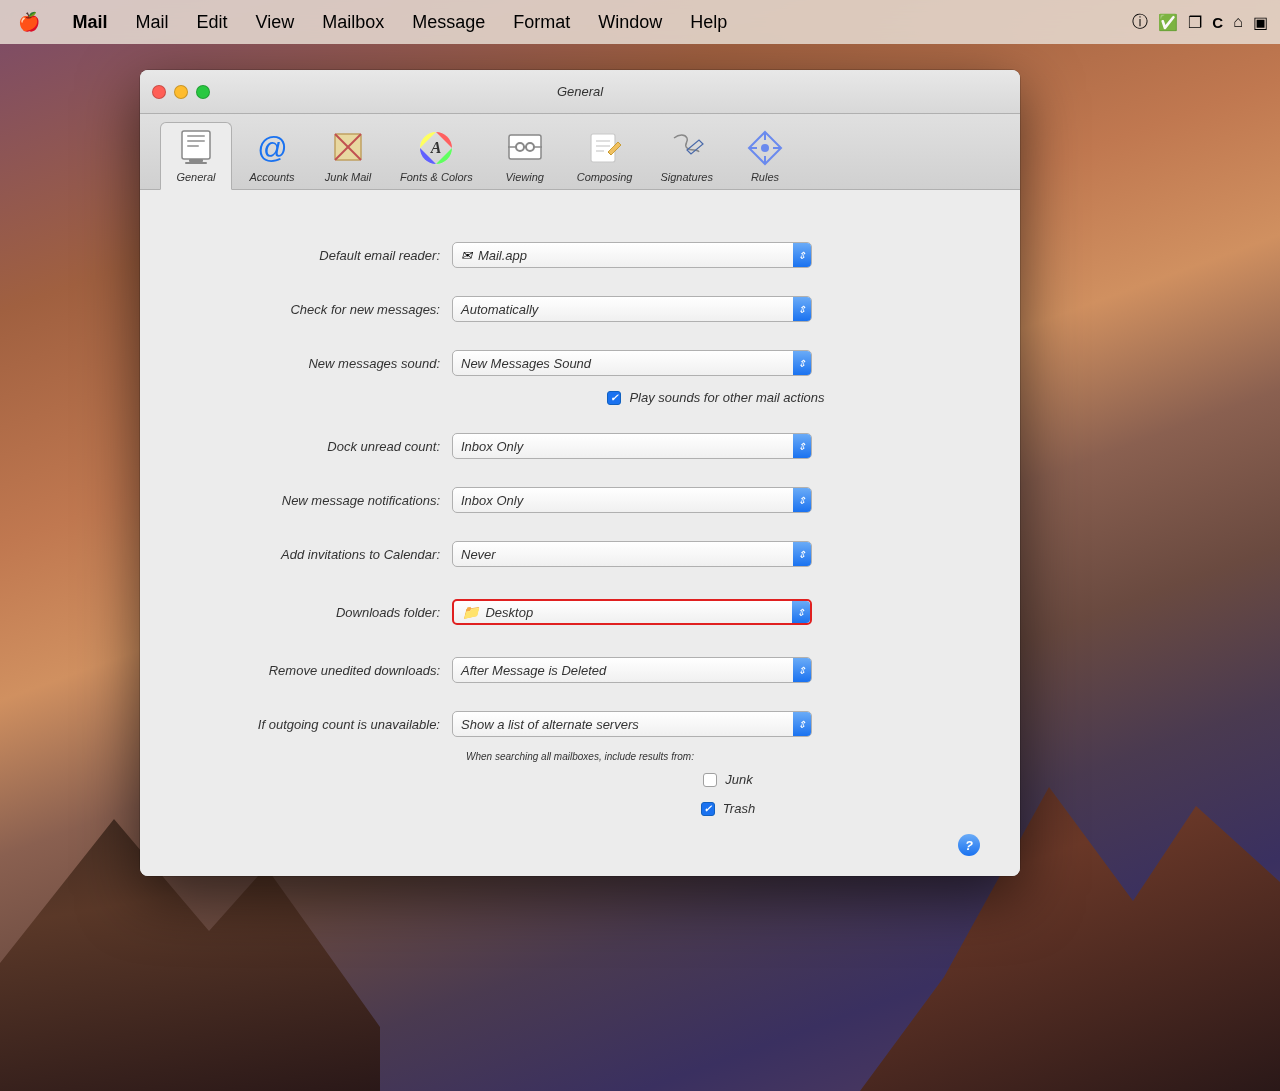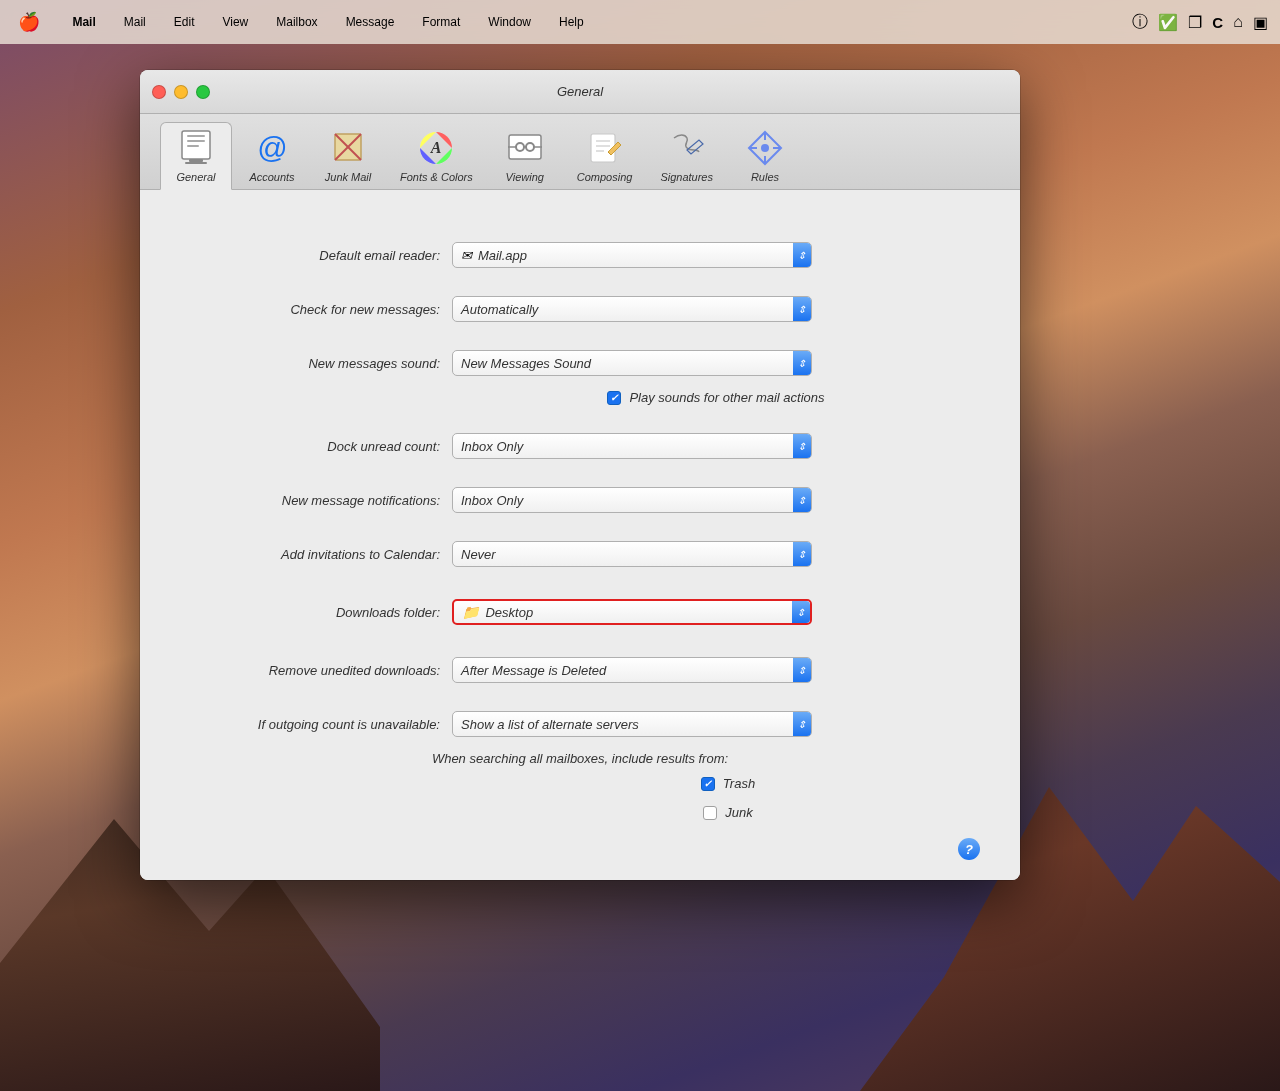--- a/index.html
+++ b/index.html
@@ -61,21 +61,21 @@
       background: rgba(230, 220, 210, 0.85);
       backdrop-filter: blur(10px);
       display: flex;
       align-items: center;
       padding: 0 12px;
       gap: 16px;
       z-index: 100;
     }
 
     .menubar-item {
-      font-size: 12px;
+      font-size: 18px;
       font-weight: 500;
       color: #000;
       cursor: default;
       padding: 2px 6px;
     }
 
     .menubar-apple {
       font-size: 18px;
       margin-right: 4px;
     }
@@ -300,21 +300,21 @@
     }
 
     .checkbox-label {
       font-size: 13px;
       color: #333;
     }
 
     
     .section-heading {
       text-align: center;
-      font-size: 13px;
+      font-size: 10px;
       color: #333;
       margin: 6px 0 10px;
     }
 
     
     .help-btn {
       width: 22px;
       height: 22px;
       border-radius: 50%;
       background: linear-gradient(to bottom, #6aabf7, #1a72f0);
@@ -577,28 +577,28 @@
         <div class="dropdown">
           <span class="dropdown-text">Show a list of alternate servers</span>
           <div class="dropdown-arrow">⇕</div>
         </div>
       </div>
     </div>
 
     <div class="section-heading">When searching all mailboxes, include results from:</div>
 
     <div class="checkbox-row indent">
+      <div class="macos-checkbox"></div>
+      <span class="checkbox-label">Junk</span>
+    </div>
+
+    <div class="checkbox-row indent">
       <div class="macos-checkbox checked"></div>
       <span class="checkbox-label">Trash</span>
     </div>
 
-    <div class="checkbox-row indent">
-      <div class="macos-checkbox"></div>
-      <span class="checkbox-label">Junk</span>
-    </div>
-
     <div class="bottom-row">
       <div class="help-btn">?</div>
     </div>
 
   </div>
 
 </div>
 
 </body></html>

